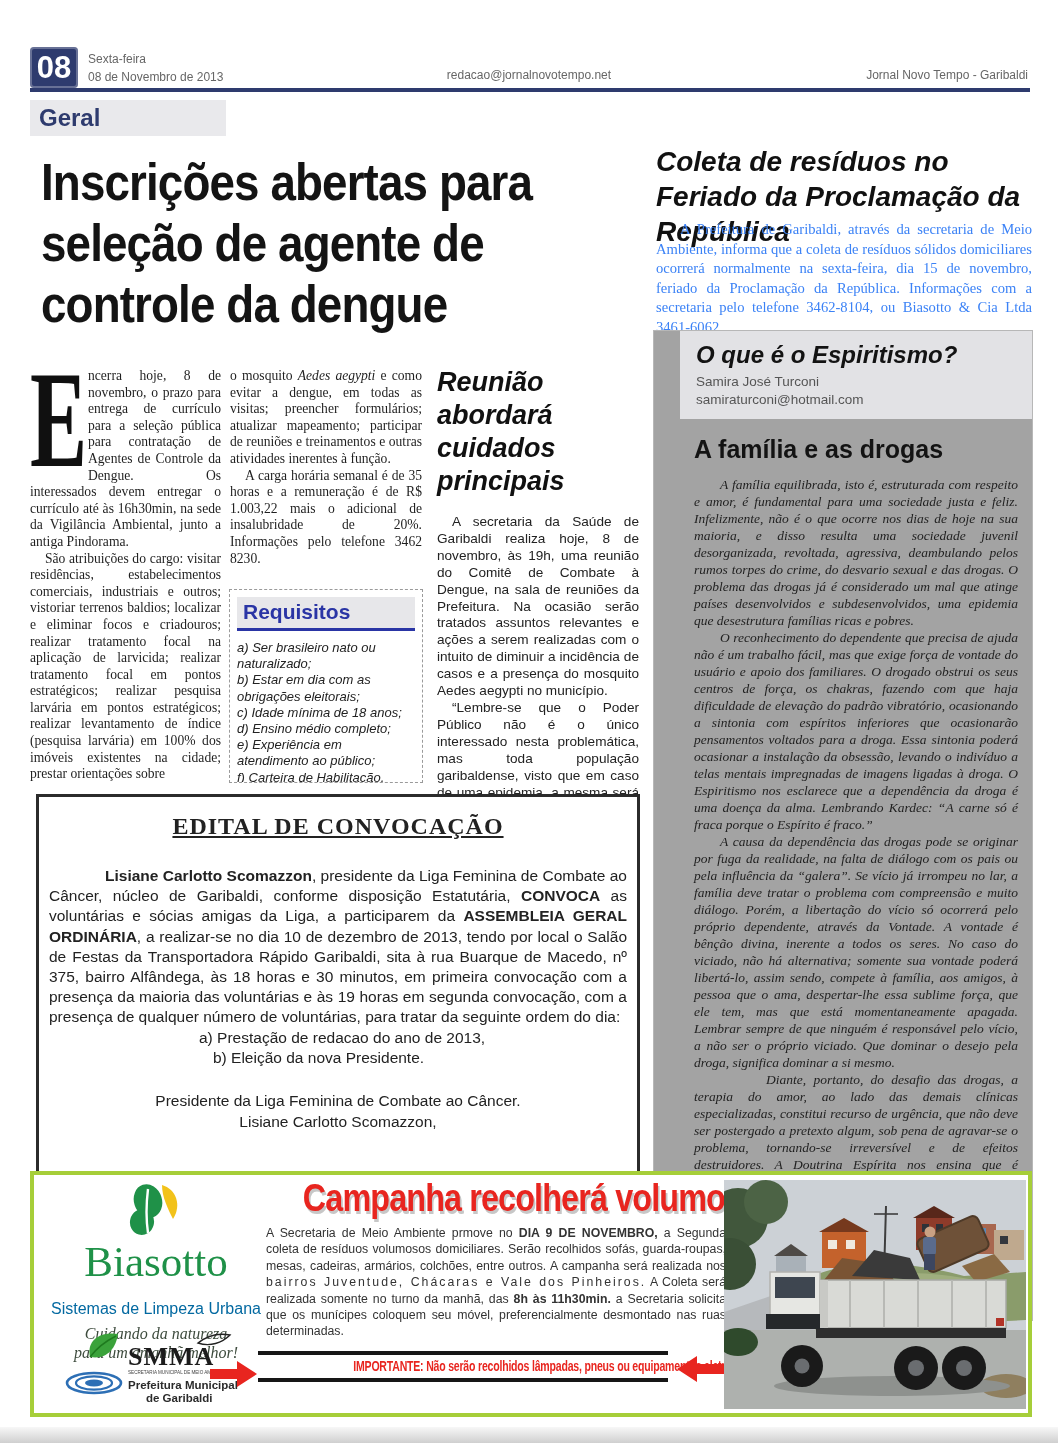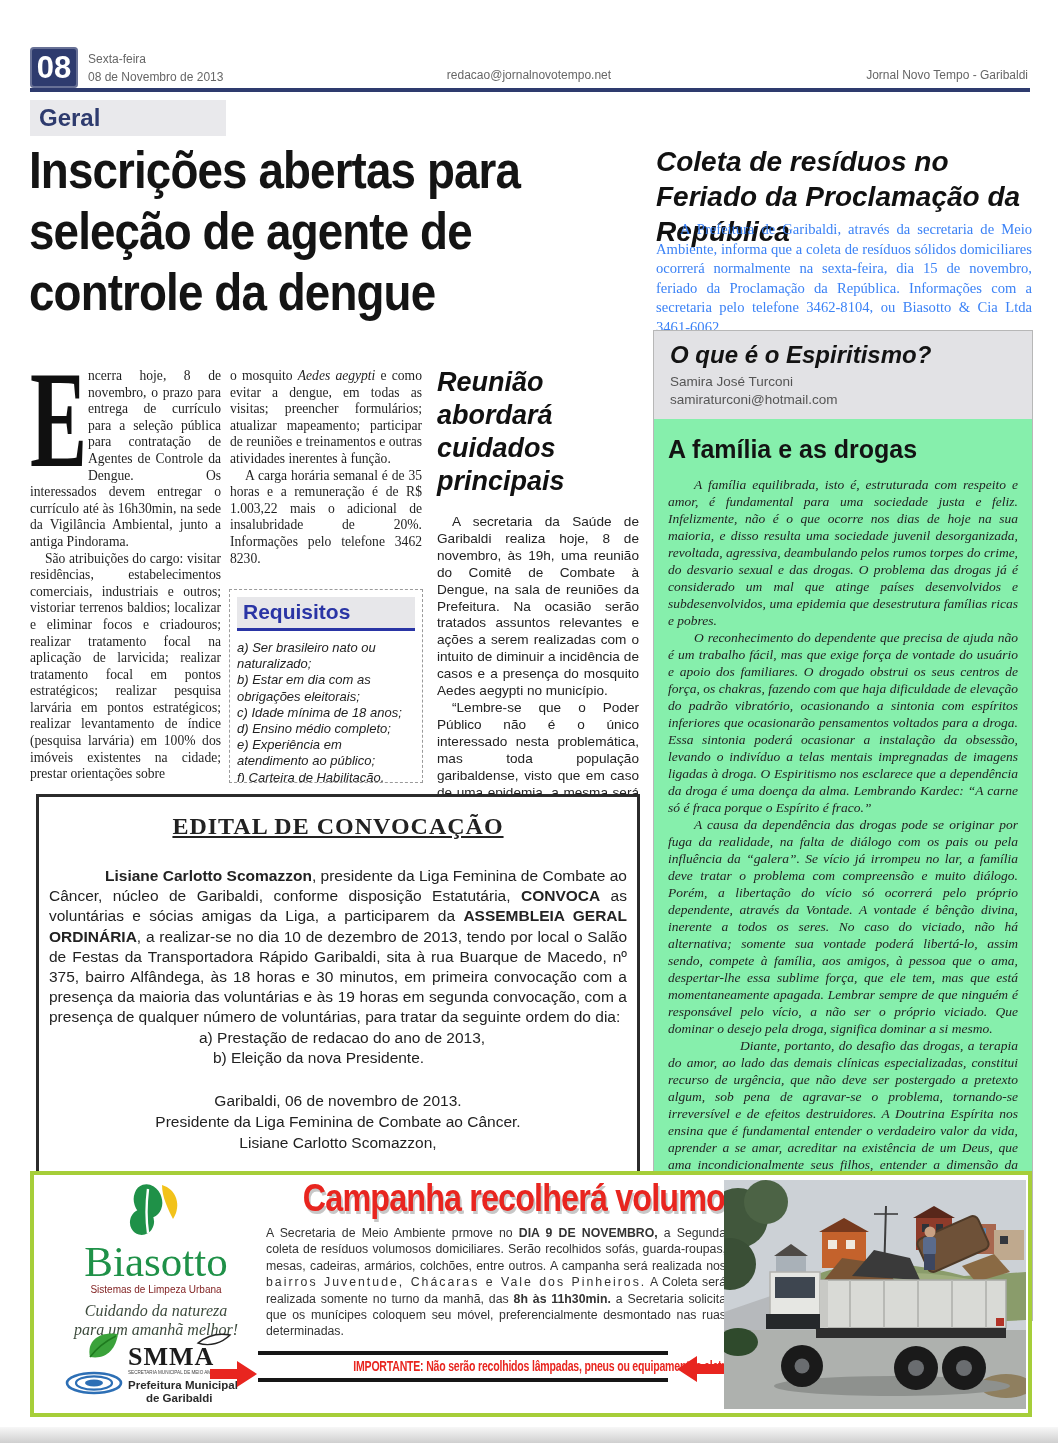--- a/index.html
+++ b/index.html
@@ -45,21 +45,21 @@
   .mid-body p{margin:0;font-size:13.6px;line-height:16.9px;text-align:justify;color:#222;}
 
   
   .coleta-title{position:absolute;left:656px;top:144px;width:382px;font-style:italic;
                 font-size:28px;line-height:35px;color:#111;}
   .coleta-body{position:absolute;left:656px;top:220px;width:376px;font-family:"Liberation Serif",serif;
                font-size:14.6px;line-height:19.5px;text-align:justify;text-indent:24px;color:#3b82f6;}
 
   
   .esp-box{position:absolute;left:653px;top:330px;width:380px;height:991px;border:1px solid #b7b7b7;
-           box-sizing:border-box;background:#86efac;overflow:hidden;}
+           box-sizing:border-box;background:#a3a3a3;overflow:hidden;padding-left:26px;}
   .esp-header{background:#e2e2e5;padding:10px 16px 10px;}
   .esp-title{font-weight:bold;font-style:italic;font-size:24px;color:#131313;margin:0 0 4px 0;}
   .esp-meta{font-size:13.5px;line-height:18px;color:#555;}
   .esp-content{padding:10px 14px 0;}
   .esp-article-title{font-weight:bold;font-size:25px;color:#131313;margin:6px 0 12px;}
   .esp-p{font-family:"Liberation Serif",serif;font-style:italic;font-size:13.5px;line-height:17px;
          text-align:justify;text-indent:26px;color:#1f1f1f;margin:0;}
   .esp-p.bigind{text-indent:72px;}
 
   
@@ -73,21 +73,21 @@
   .ed-item{font-size:15.5px;line-height:20.2px;color:#222;}
   .ed-item.a{margin-left:150px;}
   .ed-item.bb{margin-left:164px;}
   .ed-center{margin-top:22px;text-align:center;font-size:15.5px;line-height:21px;color:#222;}
 
   
   .ad{position:absolute;left:30px;top:1171px;width:1002px;height:246px;border:4px solid #a6ce39;
       box-sizing:border-box;background:#fff;}
   .biasotto{position:absolute;left:14px;top:6px;width:216px;text-align:center;}
   .bia-name{font-family:"Liberation Serif",serif;font-size:43px;line-height:42px;color:#1f9148;}
-  .bia-tag{font-size:10px;color:#7f1d1d;margin-top:1px;}
+  .bia-tag{font-size:16px;color:#0369a1;margin-top:17px;}
   .bia-slogan{font-family:"Liberation Serif",serif;font-style:italic;font-size:16px;line-height:19px;
               color:#3c4a3c;margin-top:6px;}
   .smma{position:absolute;left:26px;top:152px;width:185px;}
   .ad-title{position:absolute;left:226px;top:2px;width:492px;text-align:center;}
   .ad-title span{display:inline-block;transform:scaleX(.85);transform-origin:center top;font-weight:bold;
                  font-size:38px;letter-spacing:-1px;color:#e8251f;text-shadow:2px 3px 0 #c7c7c7;white-space:nowrap;}
   .ad-body{position:absolute;left:232px;top:50px;width:460px;font-size:12.3px;line-height:16.4px;
            text-align:justify;color:#333;margin:0;}
   .spb{font-weight:normal;letter-spacing:2px;}
   .importante{position:absolute;left:224px;top:176px;width:410px;border-top:4px solid #161616;
@@ -111,21 +111,21 @@
     <div>Sexta-feira</div>
     <div>08 de Novembro de 2013</div>
   </div>
   <div class="hdr-email">redacao@jornalnovotempo.net</div>
   <div class="hdr-paper">Jornal Novo Tempo - Garibaldi</div>
   <div class="toprule"></div>
   <div class="section-label">
     <span>Geral</span>
   </div>
 
-  <h1 class="headline" style="margin:0">
+  <h1 class="headline" style="margin:12px">
     <span>Inscrições abertas para
 seleção de agente de
 controle da dengue</span>
   </h1>
 
   <div class="col1 bodytxt">
     <p>
       <span class="dropcap">E</span><span>ncerra hoje, 8 de novembro, o prazo para entrega de currículo para a seleção pública para contratação de Agentes de Controle da Dengue. Os interessados devem entregar o currículo até às 16h30min, na sede da Vigilância Ambiental, junto a antiga Pindorama.</span>
     </p>
     <p class="ind">São atribuições do cargo: visitar residências, estabelecimentos comerciais, industriais e outros; vistoriar terrenos baldios; localizar e eliminar focos e criadouros; realizar tratamento focal na aplicação de larvicida; realizar tratamento focal em pontos estratégicos; realizar pesquisa larvária em pontos estratégicos; realizar levantamento de índice (pesquisa larvária) em 100% dos imóveis existentes na cidade; prestar orientações sobre</p>
@@ -173,21 +173,20 @@
       <p class="esp-p bigind">Diante, portanto, do desafio das drogas, a terapia do amor, ao lado das demais clínicas especializadas, constitui recurso de urgência, que não deve ser postergado a pretexto algum, sob pena de agravar-se o problema, tornando-se irreversível e de efeitos destruidores. A Doutrina Espírita nos ensina que é fundamental entender o verdadeiro valor da vida, aprender a se amar, acreditar na existência de um Deus, que ama incondicionalmente seus filhos, entender a dimensão da continuidade do espírito além do corpo físico. “Dizer não às drogas é dizer sim para a vida”.</p>
     </div>
   </div>
 
   <div class="edital">
     <div class="ed-title"><span>EDITAL DE CONVOCAÇÃO</span></div>
     <p class="ed-p"><span class="b">Lisiane Carlotto Scomazzon</span><span>, presidente da Liga Feminina de Combate ao Câncer, núcleo de Garibaldi, conforme disposição Estatutária, </span><span class="b">CONVOCA</span><span> as voluntárias e sócias amigas da Liga, a participarem da </span><span class="b">ASSEMBLEIA GERAL ORDINÁRIA</span><span>, a realizar-se no dia 10 de dezembro de 2013, tendo por local o Salão de Festas da Transportadora Rápido Garibaldi, sita à rua Buarque de Macedo, nº 375, bairro Alfândega, às 18 horas e 30 minutos, em primeira convocação com a presença da maioria das voluntárias e às 19 horas em segunda convocação, com a presença de qualquer número de voluntárias, para tratar da seguinte ordem do dia:</span></p>
     <div class="ed-item a">a) Prestação de redacao do ano de 2013,</div>
     <div class="ed-item bb">b) Eleição da nova Presidente.</div>
     <div class="ed-center">
-      <div>Garibaldi, 06 de novembro de 2013.</div>
       <div>Presidente da Liga Feminina de Combate ao Câncer.</div>
       <div>Lisiane Carlotto Scomazzon,</div>
     </div>
   </div>
 
   <div class="ad">
 
     <div class="biasotto">
       <svg width="120" height="56" viewBox="0 0 120 56">
         <ellipse cx="52" cy="20" rx="14" ry="17" fill="#1f9148" transform="rotate(-18 52 20)"></ellipse>

